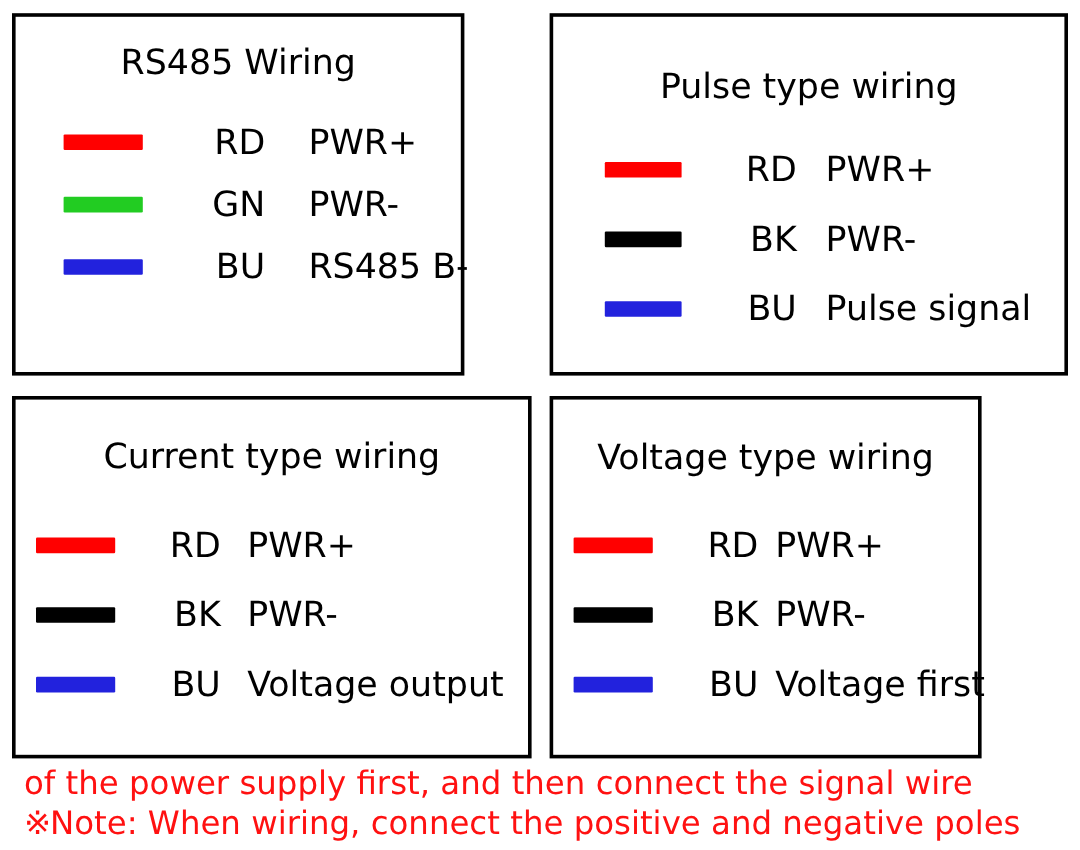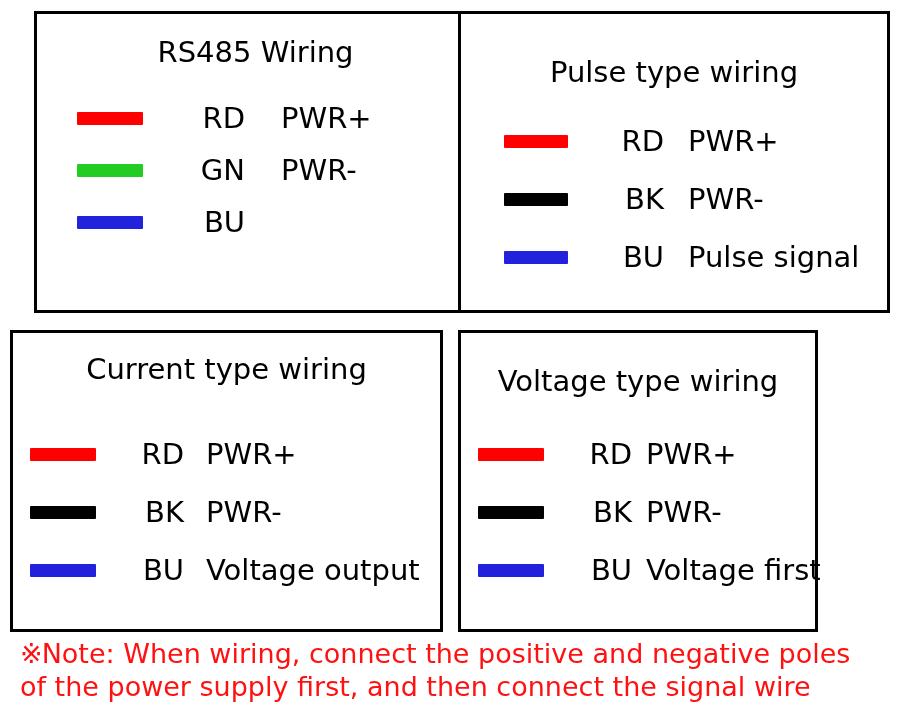--- a/index.html
+++ b/index.html
@@ -23,39 +23,39 @@
     height: 708px;
   }
 
   
   .panel {
     position: absolute;
     box-sizing: border-box;
     border: 3px solid #000000;
     background: #ffffff;
   }
-  .panel-tl { left: 10px;  top: 11px;  width: 443px; height: 302px; margin-left: 24px; }
+  .panel-tl { left: 10px;  top: 11px;  width: 377px; height: 302px; }
   .panel-tr { left: 458px; top: 11px;  width: 432px; height: 302px; }
   .panel-bl { left: 10px;  top: 330px; width: 433px; height: 302px; }
   .panel-br { left: 458px; top: 330px; width: 360px; height: 302px; }
 
   .panel-title {
     position: absolute;
     left: 0;
     width: 100%;
     text-align: center;
     font-size: 29px;
     line-height: 34px;
     letter-spacing: 0px;
     white-space: nowrap;
     color: #000000;
   }
   .panel-tl .panel-title { top: 21px; }
   .panel-tr .panel-title { top: 41px; }
-  .panel-bl .panel-title { top: 19px; }
+  .panel-bl .panel-title { top: 30px; }
   .panel-br .panel-title { top: 31px; }
 
   .rows {
     position: absolute;
     left: 0;
     width: 100%;
   }
   .panel-tl .rows { top: 78px; }
   .panel-tr .rows { top: 98px; }
   .panel-bl .rows { top: 92px; }
@@ -138,20 +138,21 @@
       <div class="wire-row">
         <span class="swatch" style="background:#22cc22"></span>
         <span class="code">GN</span>
         <span class="desc">PWR-</span>
       </div>
 
 
       <div class="wire-row">
         <span class="swatch" style="background:#2222dd"></span>
         <span class="code">BU</span>
+        <span class="desc">RS485 B-</span>
       </div>
 
     </div>
   </div>
 
   <div class="panel panel-tr" style="border-color: rgb(0, 0, 0);">
     <div class="panel-title">Pulse type wiring</div>
     <div class="rows">
 
       <div class="wire-row">
@@ -219,17 +220,17 @@
       <div class="wire-row">
         <span class="swatch" style="background:#2222dd"></span>
         <span class="code">BU</span>
         <span class="desc">Voltage first</span>
       </div>
 
     </div>
   </div>
 
   <div class="note" style="color: rgb(255, 17, 17);">
+    <span class="note-line">of the power supply first, and then connect the signal wire</span>
     <span class="note-line"><span class="note-mark">※</span><span>Note: When wiring, connect the positive and negative poles</span></span>
-    <span class="note-line">of the power supply first, and then connect the signal wire</span>
   </div>
 
 </div>
 
 </body></html>

